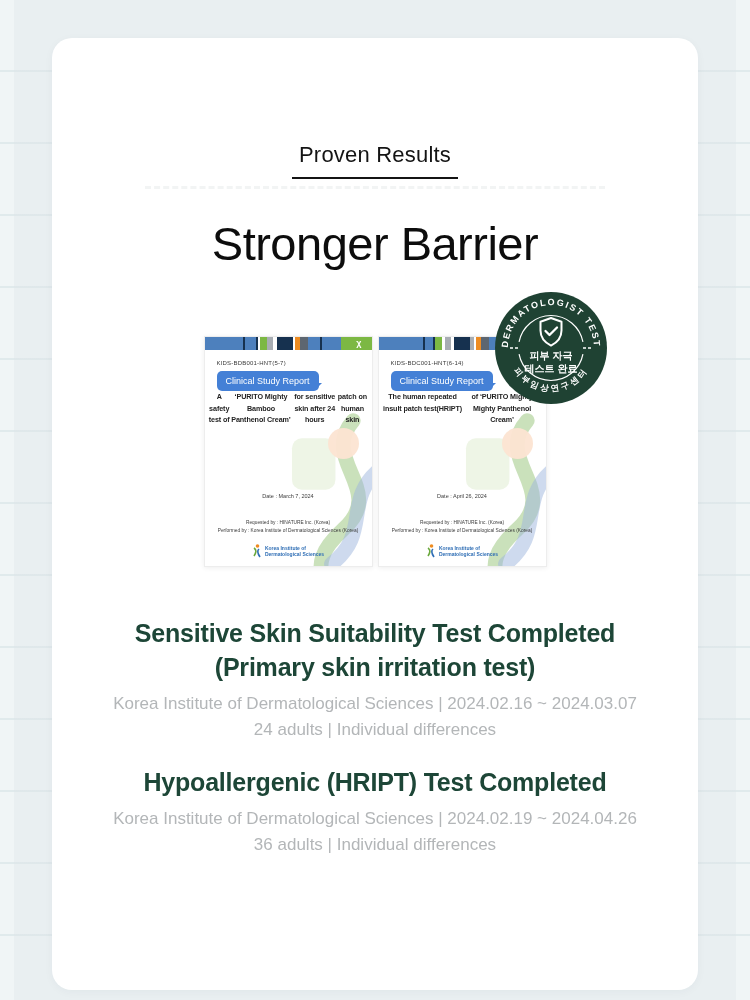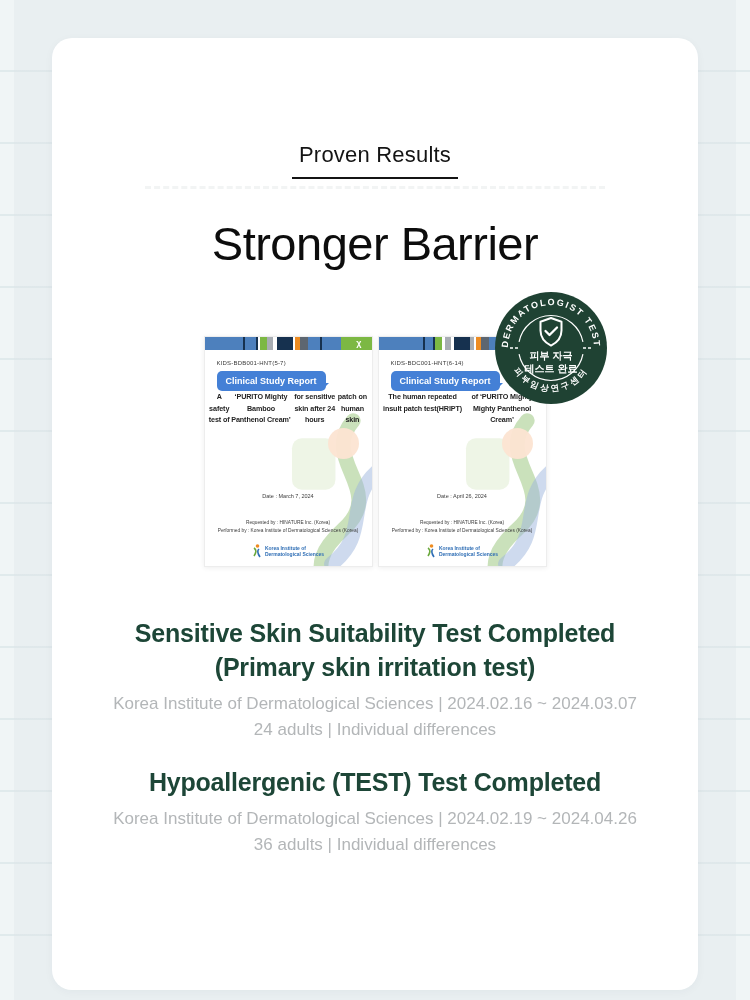--- a/index.html
+++ b/index.html
@@ -58,21 +58,21 @@
   .peach-circle{
     position:absolute;right:13px;top:68px;width:31px;height:31px;border-radius:50%;
     background:#fce4d2;opacity:.95;
   }
   .doc-code{
     position:relative;text-align:left;margin:10px 0 0 12px;
     font-size:6px;color:#3a3a3a;letter-spacing:.2px;
   }
   .report-btn{
     position:relative;display:inline-block;float:left;margin:5px 0 0 12px;
-    background:#4480d6;color:#fff;font-size:9px;font-weight:700;
+    background:#4480d6;color:#fff;font-size:9px;font-weight:400;
     padding:5px 9px;border-radius:5px;
   }
   .report-btn::after{
     content:"";position:absolute;right:-3px;bottom:2px;width:0;height:0;
     border-left:6px solid #4480d6;border-bottom:6px solid transparent;
   }
   .doc-title{
     position:relative;clear:both;height:94px;padding:0 4px;
     display:flex;flex-direction:row;justify-content:center;
     font-size:7.2px;font-weight:700;color:#232323;line-height:11.5px;letter-spacing:-.1px;
@@ -254,21 +254,21 @@
       <span>(Primary skin irritation test)</span>
     </p>
     <div class="result-detail">
       <div>Korea Institute of Dermatological Sciences | 2024.02.16 ~ 2024.03.07</div>
       <div>24 adults | Individual differences</div>
     </div>
   </div>
 
   <div class="result-section">
     <p class="result-title">
-      <span>Hypoallergenic (TEST) Test Completed</span><span></span>
+      <span>Hypoallergenic (HRIPT) Test Completed</span><span></span>
     </p>
     <div class="result-detail">
       <div>Korea Institute of Dermatological Sciences | 2024.02.19 ~ 2024.04.26</div>
       <div>36 adults | Individual differences</div>
     </div>
   </div>
 
 </div>
 
 </body></html>

